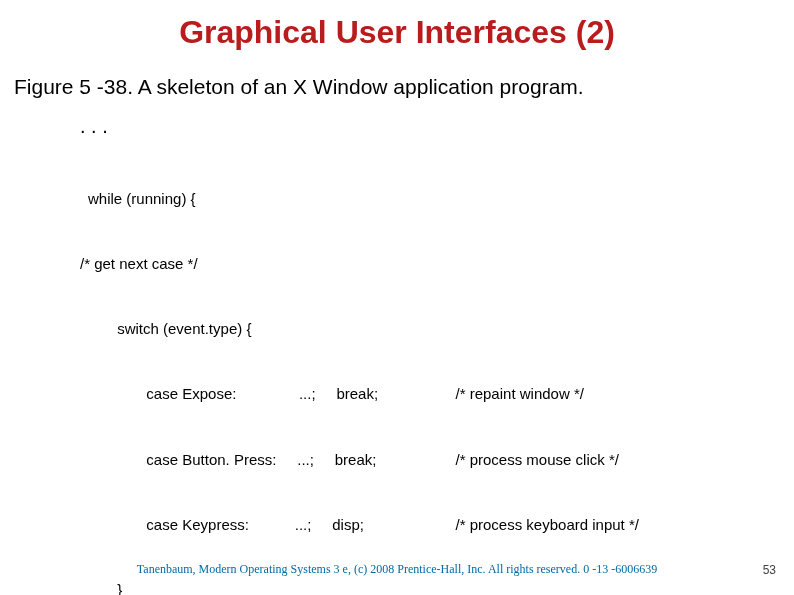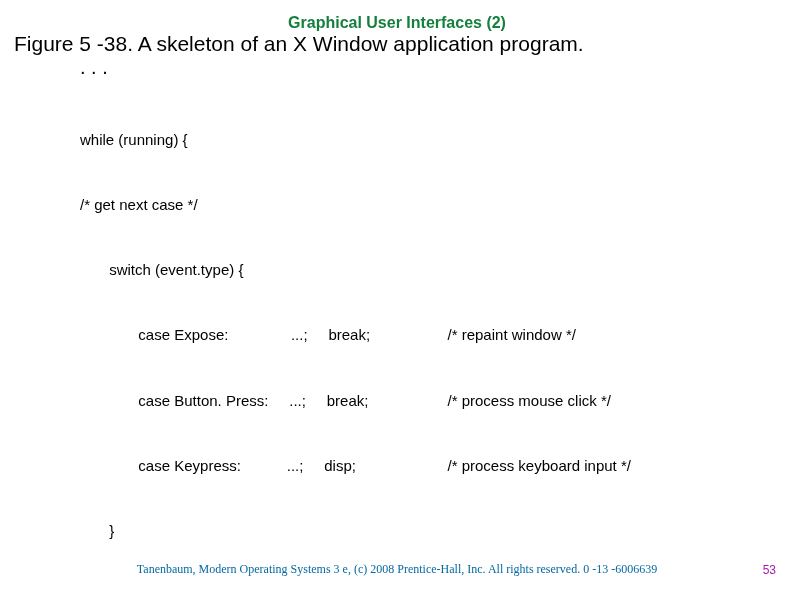--- a/index.html
+++ b/index.html
@@ -13,28 +13,29 @@
   }
   .slide {
     width: 100%;
     height: 100%;
     position: relative;
     padding-top: 14px;
   }
   .title {
     text-align: center;
     font-weight: bold;
-    font-size: 16px;
-    color: #15803d;
-    margin-bottom: 0;
+    font-size: 32px;
+    color: #b91c1c;
+    margin-bottom: 24px;
   }
   .caption {
     font-size: 21px;
     color: #000;
     padding-left: 14px;
+    margin-bottom: 16px;
     font-family: Arial, Helvetica, sans-serif;
   }
   .continuation {
     font-size: 20px;
     color: #000;
     padding-left: 80px;
     font-family: Arial, Helvetica, sans-serif;
     margin-bottom: 6px;
   }
   .code-block {
@@ -45,41 +46,42 @@
     padding-left: 80px;
     white-space: pre;
   }
   .code-row {
     display: flex;
     line-height: 1.45;
   }
   .col-left {
     width: 330px;
     white-space: pre;
+    margin-left: 8px;
   }
   .col-right {
     white-space: pre;
   }
   .footer {
     position: absolute;
     bottom: 18px;
     left: 0;
     width: 100%;
     text-align: center;
     font-size: 12px;
     font-family: "Times New Roman", Times, serif;
     color: #0369a1;
   }
   .page-num {
     position: absolute;
     bottom: 18px;
     right: 18px;
     font-size: 12px;
     font-family: Arial, Helvetica, sans-serif;
-    color: #a21caf;
+    color: #404040;
   }
 </style>
 </head>
 <body>
 
 <div class="slide">
 
   <h1 class="title">Graphical User Interfaces (2)</h1>
 
   <div class="caption">Figure 5 -38. A skeleton of an X Window application program.</div>

